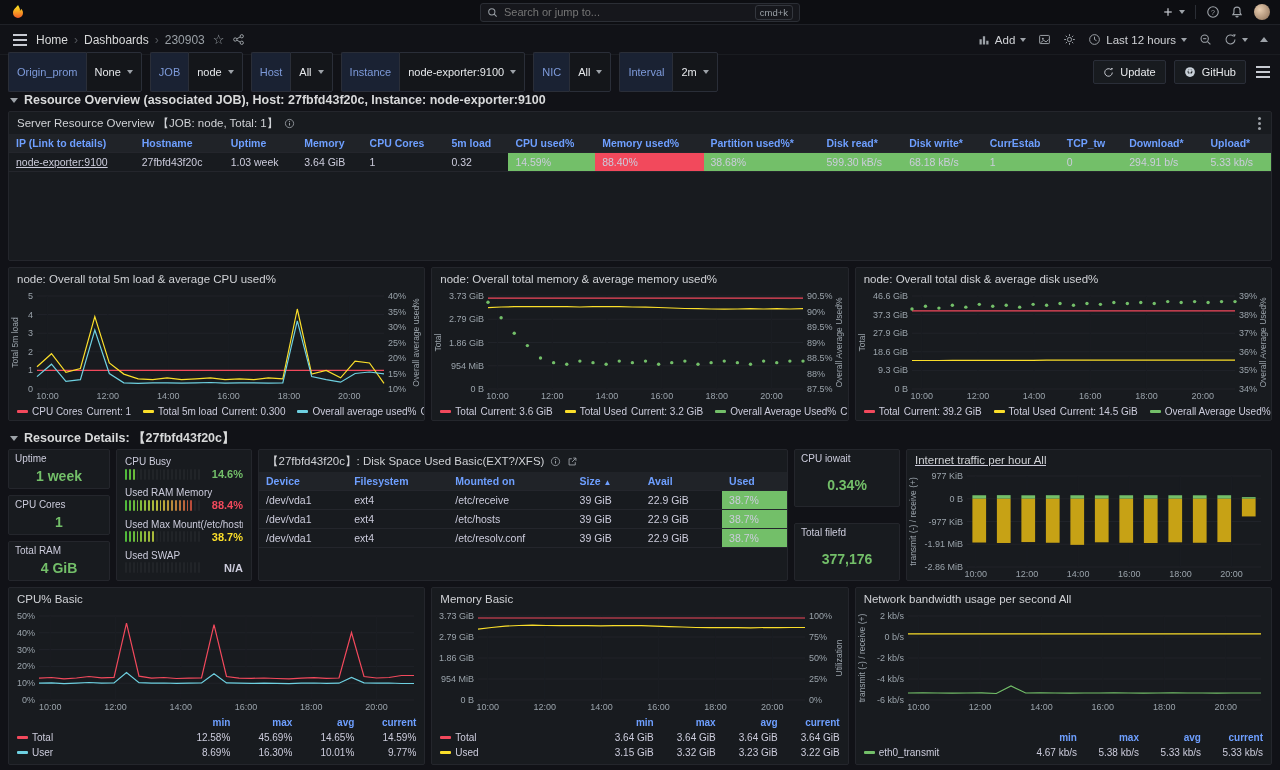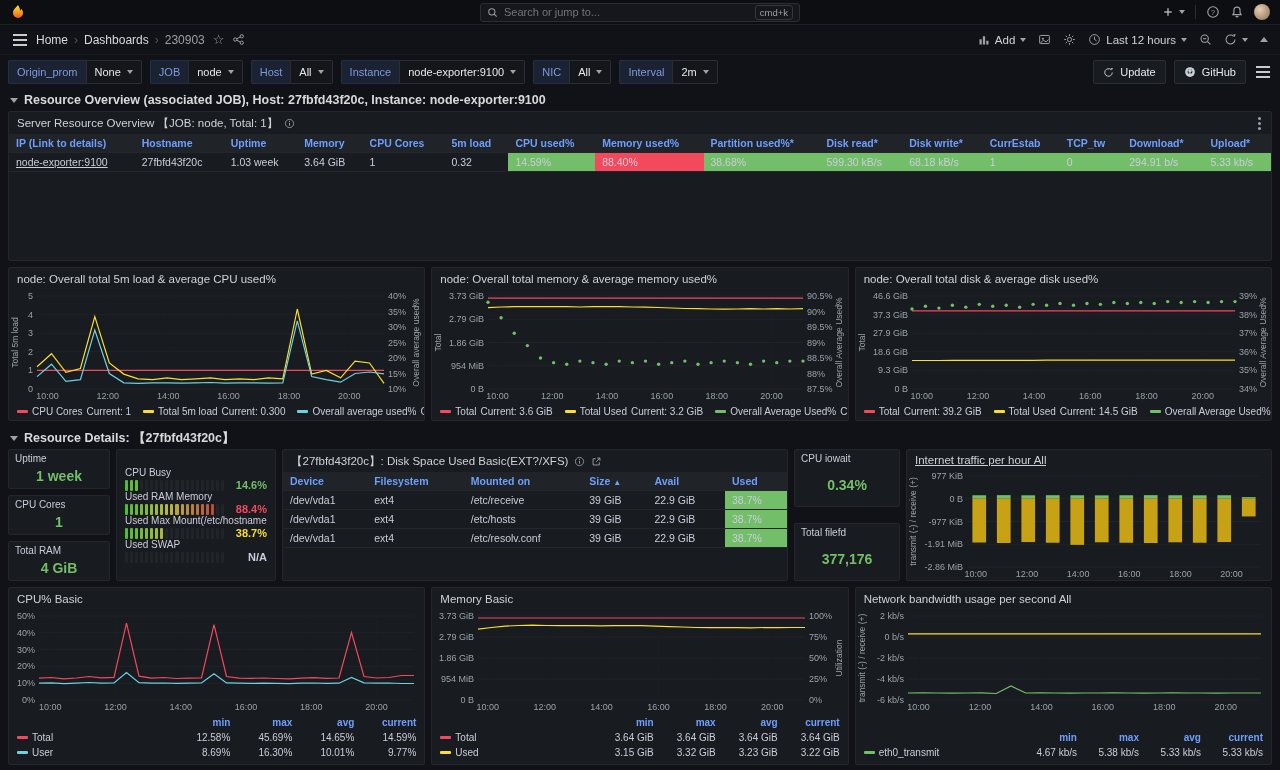--- a/index.html
+++ b/index.html
@@ -26,21 +26,21 @@
   .crumbs { display:flex; align-items:center; gap:6px; font-size:12px; }
   .crumb { color:#d8d9da; }
   .crumb.dim { color:#9aa0a6; }
   .crumb-sep { color:#53565c; }
   .star { color:#9aa0a6; font-size:13px; }
   .nb-right { margin-left:auto; display:flex; align-items:center; gap:12px; color:#d0d2d6; font-size:11.5px; }
   .nb-item { display:flex; align-items:center; gap:5px; }
 
   
   .filters { height:34px; display:flex; align-items:center; padding:0 8px; gap:8px; }
-  .filter { display:flex; align-items:flex-start; height:24px; }
+  .filter { display:flex; align-items:flex-start; height:40px; }
   .f-label { background:#1a2233; color:#7e9bdb; border:1px solid #2a2e38; border-right:none; padding:0 8px; height:100%; display:flex; align-items:center; font-size:11px; border-radius:2px 0 0 2px; }
   .f-value { background:#14161a; color:#e6e8eb; border:1px solid #2a2e38; padding:0 8px; height:100%; display:flex; align-items:center; gap:6px; font-size:11px; border-radius:0 2px 2px 0; }
   .btn { display:flex; align-items:center; gap:6px; height:24px; padding:0 9px; background:#181b1f; border:1px solid #2a2e38; border-radius:2px; color:#e6e8eb; font-size:11px; }
   .filters .spacer { flex:1; }
 
   
   .wrap { padding:0 8px; }
   .section-h { height:22px; display:flex; align-items:center; gap:6px; font-size:12.5px; font-weight:bold; color:#d8d9da; padding:0 2px; }
   .chev-down { width:0; height:0; border-left:4px solid transparent; border-right:4px solid transparent; border-top:5px solid #9da2a8; }
   .panel { background:#181b1f; border:1px solid #24262c; border-radius:2px; position:relative; }
@@ -70,21 +70,21 @@
   .sw { width:11px; height:3px; border-radius:1px; display:inline-block; margin-right:4px; }
   .lg-item { display:flex; align-items:center; }
   .lg-item .val { margin-left:4px; color:#ccccdc; }
 
   
   .details { height:132px; }
   .stat-col { width:102px; display:flex; flex-direction:column; gap:6px; }
   .stat { flex:1; display:flex; flex-direction:column; }
   .s-title { font-size:10px; color:#ccccdc; padding:3px 6px 0; white-space:nowrap; overflow:hidden; text-overflow:ellipsis; }
   .s-value { flex:1; display:flex; align-items:center; justify-content:center; color:#73bf69; font-size:14px; font-weight:bold; }
-  .gauges-panel { width:160px; padding:6px 8px; display:flex; flex-direction:column; justify-content:center; }
+  .gauges-panel { width:136px; padding:6px 8px; display:flex; flex-direction:column; justify-content:space-between; }
   .g-title { font-size:10px; color:#ccccdc; white-space:nowrap; overflow:hidden; }
   .g-row { display:flex; align-items:center; gap:5px; margin-top:1px; }
   .g-bar { flex:1; display:flex; gap:2px; height:11px; }
   .g-cell { flex:1; border-radius:1px; background:#212428; }
   .g-val { width:38px; text-align:right; font-size:11px; font-weight:bold; }
   .disk-panel { flex:1; display:flex; flex-direction:column; overflow:hidden; }
   .stat-col2 { width:106px; display:flex; flex-direction:column; gap:16px; }
   .traffic-panel { width:366px; display:flex; flex-direction:column;text-decoration:underline; }
 
   

